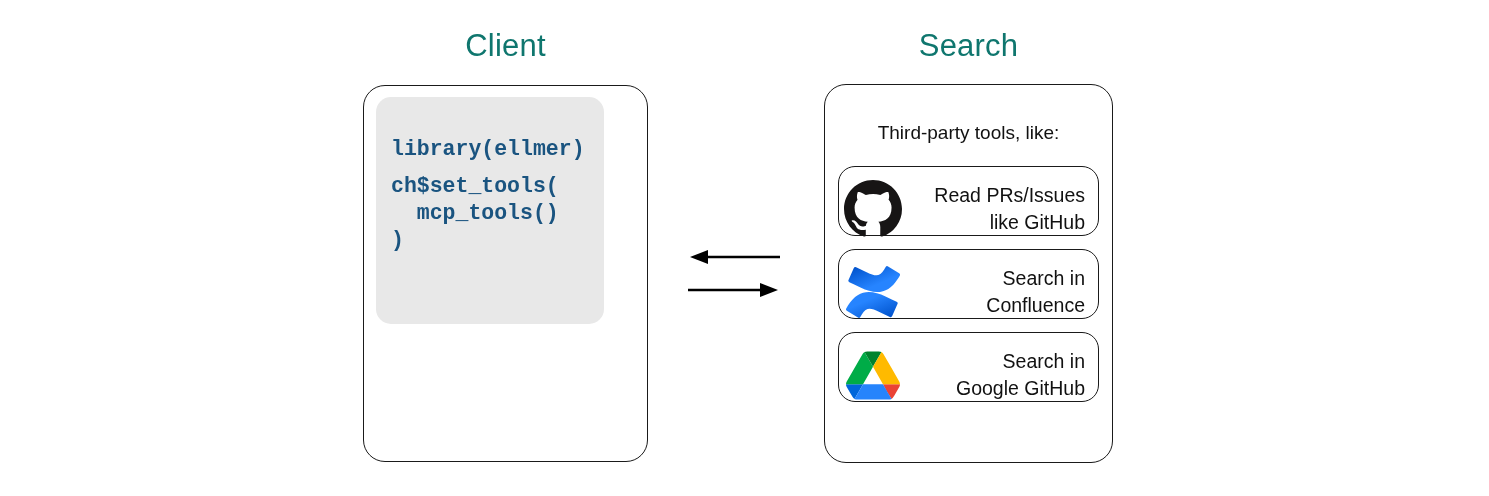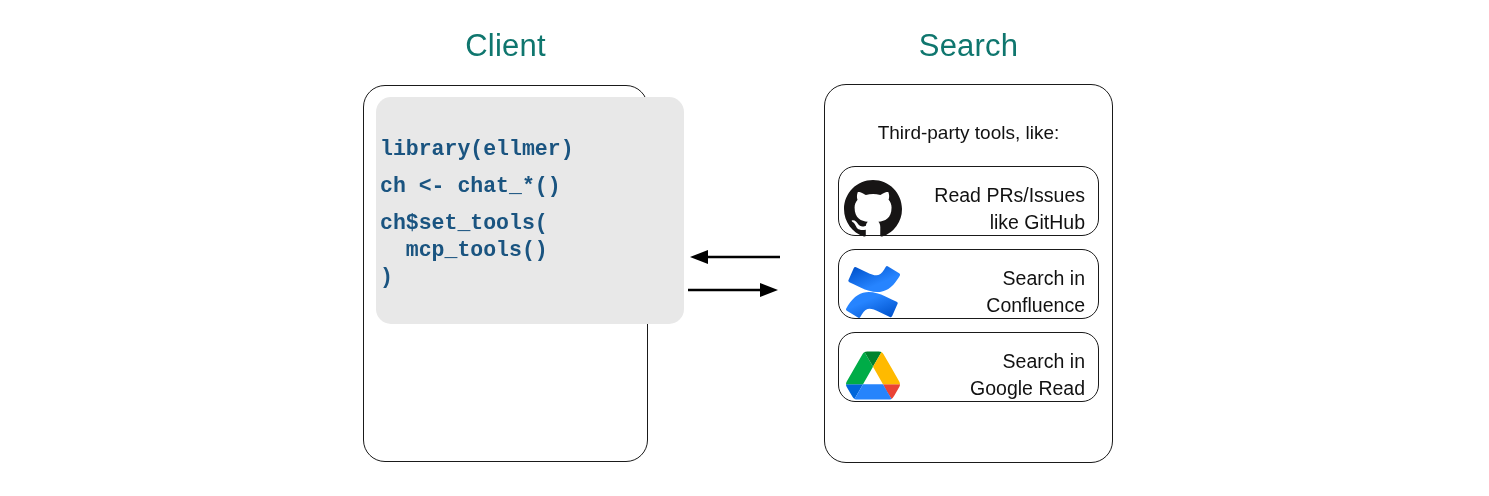--- a/index.html
+++ b/index.html
@@ -30,24 +30,24 @@
     position: absolute;
     left: 363px; top: 85px;
     width: 285px; height: 377px;
     background: #ffffff;
     border: 1.4px solid #1a1a1a;
     border-radius: 22px;
   }
   .code-block {
     position: absolute;
     left: 12px; top: 11px;
-    width: 308px; height: 227px;
+    width: 228px; height: 227px;
     background: #e8e8e8;
     border-radius: 15px;
-    padding: 39px 0 0 4px;
+    padding: 39px 0 0 15px;
   }
   .code-stmt {
     font-family: "Liberation Mono", "DejaVu Sans Mono", monospace;
     font-weight: bold;
     font-size: 21.5px;
     line-height: 27px;
     color: #1a5480;
     white-space: pre;
     margin-bottom: 10px;
   }
@@ -105,21 +105,20 @@
 <body>
 
 <div class="canvas">
 
   <div class="col-title client-title">Client</div>
   <div class="col-title server-title">Search</div>
 
   <div class="client-box">
     <div class="code-block">
       <div class="code-stmt">library(ellmer)</div>
-      <div class="code-stmt">ch &lt;- chat_*()</div>
       <div class="code-stmt">ch$set_tools(
   mcp_tools()
 )</div>
     </div>
   </div>
 
   <svg class="arrows-svg" width="122" height="66" viewBox="0 0 122 66">
     <g>
       <line class="arrow-line" x1="34" y1="17" x2="108" y2="17"></line>
       <polygon class="arrow-head" points="18,17 36,10 36,24"></polygon>
@@ -174,18 +173,18 @@
           <path d="m6.6 66.85 3.85 6.65c.8 1.4 1.95 2.5 3.3 3.3l13.75-23.8h-27.5c0 1.55.4 3.1 1.2 4.5z" fill="#0066da"></path>
           <path d="m43.65 25-13.75-23.8c-1.35.8-2.5 1.9-3.3 3.3l-25.4 44a9.06 9.06 0 0 0-1.2 4.5h27.5z" fill="#00ac47"></path>
           <path d="m73.55 76.8c1.35-.8 2.5-1.9 3.3-3.3l1.6-2.75 7.65-13.25c.8-1.4 1.2-2.95 1.2-4.5h-27.5l5.85 11.5z" fill="#ea4335"></path>
           <path d="m43.65 25 13.75-23.8c-1.35-.8-2.9-1.2-4.5-1.2h-18.5c-1.6 0-3.15.45-4.5 1.2z" fill="#00832d"></path>
           <path d="m59.8 53h-32.3l-13.75 23.8c1.35.8 2.9 1.2 4.5 1.2h50.8c1.6 0 3.15-.45 4.5-1.2z" fill="#2684fc"></path>
           <path d="m73.4 26.5-12.7-22c-.8-1.4-1.95-2.5-3.3-3.3l-13.75 23.8 16.15 28h27.45c0-1.55-.4-3.1-1.2-4.5z" fill="#ffba00"></path>
         </svg>
       </span>
       <span class="tool-label">
         <div>Search in</div>
-        <div>Google Read</div>
+        <div>Google GitHub</div>
       </span>
     </div>
   </div>
 
 </div>
 
 </body></html>

